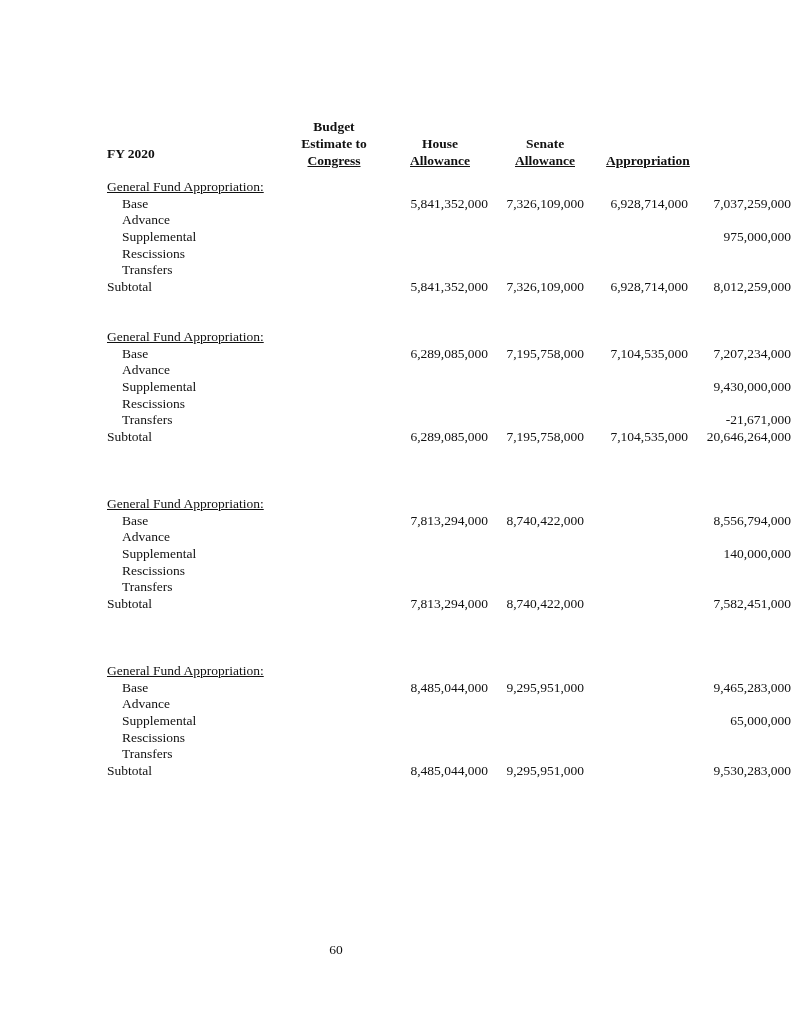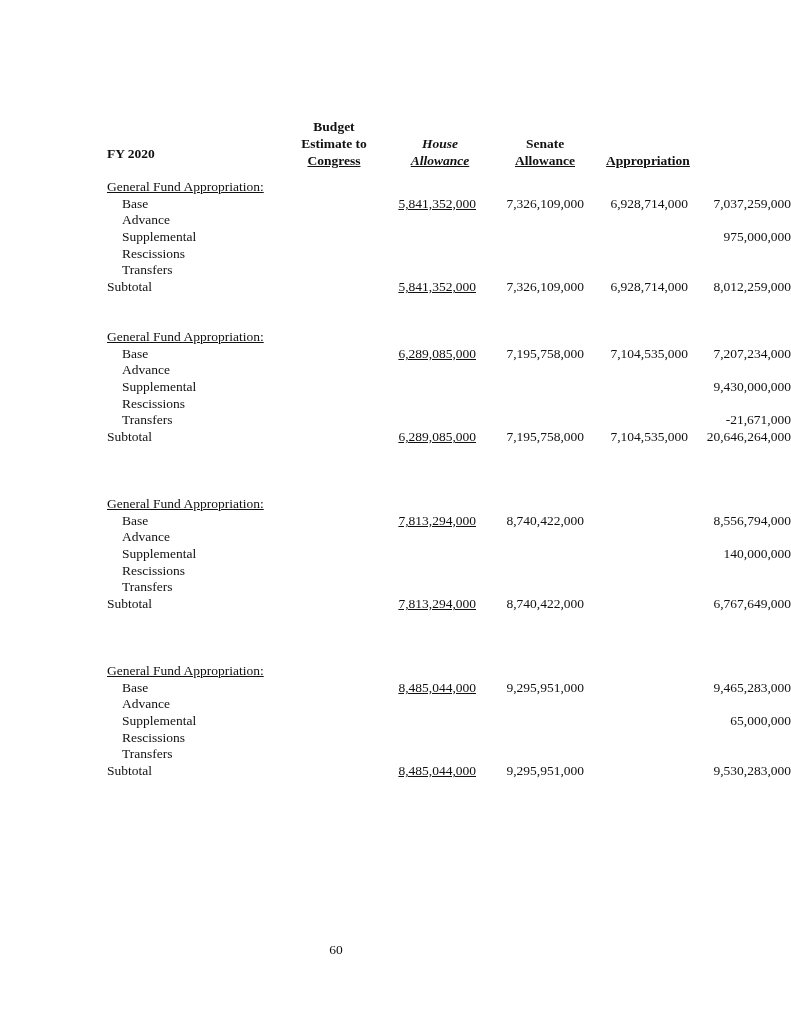--- a/index.html
+++ b/index.html
@@ -12,35 +12,35 @@
     .col3h { left:505px; width:80px; }
     .col4h { left:598px; width:100px; }
     .section { position:absolute; left:107px; width:600px; }
     .fy { font-weight:bold; height:17px; line-height:17px; }
     .gap { height:17px; }
     .row { position:relative; height:16.7px; line-height:16.7px; }
     .lbl { position:absolute; left:0; white-space:nowrap; }
     .lbl.indent { left:15px; }
     .lbl.u { text-decoration:underline; }
     .v { position:absolute; text-align:right; white-space:nowrap; }
-    .c1 { right:231px;text-decoration:underline; }
+    .c1 { right:219px; }
     .c2 { right:123px;margin-left:29px; }
     .c3 { right:19px; }
     .c4 { right:-84px;margin-left:42px; }
     .pagenum { position:absolute; top:942px; left:0; width:672px; text-align:center; }
   </style>
 </head>
 <body>
 
 <div class="hdr col1h">
   <div>Budget</div>
   <div>Estimate to</div>
   <div class="u">Congress</div>
 </div>
-<div class="hdr col2h" style="top:111px;font-style:italic;">
+<div class="hdr col2h" style="top:111px;">
   <div>House</div>
   <div class="u">Allowance</div>
 </div>
 <div class="hdr col3h" style="top:111px;">
   <div>Senate</div>
   <div class="u">Allowance</div>
 </div>
 <div class="hdr col4h" style="top:128px;">
   <div class="u">Appropriation</div>
 </div>
@@ -181,21 +181,21 @@
         <span class="v c1"></span>
         <span class="v c2"></span>
         <span class="v c3"></span>
         <span class="v c4"></span>
       </div>
       <div class="row">
         <span class="lbl">Subtotal</span>
         <span class="v c1">7,813,294,000</span>
         <span class="v c2">8,740,422,000</span>
         <span class="v c3"></span>
-        <span class="v c4">6,767,649,000</span>
+        <span class="v c4">7,582,451,000</span>
       </div>
     </div>
     <div class="section" style="top: 646px;">
       <div class="gap"></div>
       <div class="row">
         <span class="lbl u">General Fund Appropriation:</span>
       </div>
       <div class="row">
         <span class="lbl indent">Base</span>
         <span class="v c1">8,485,044,000</span>

